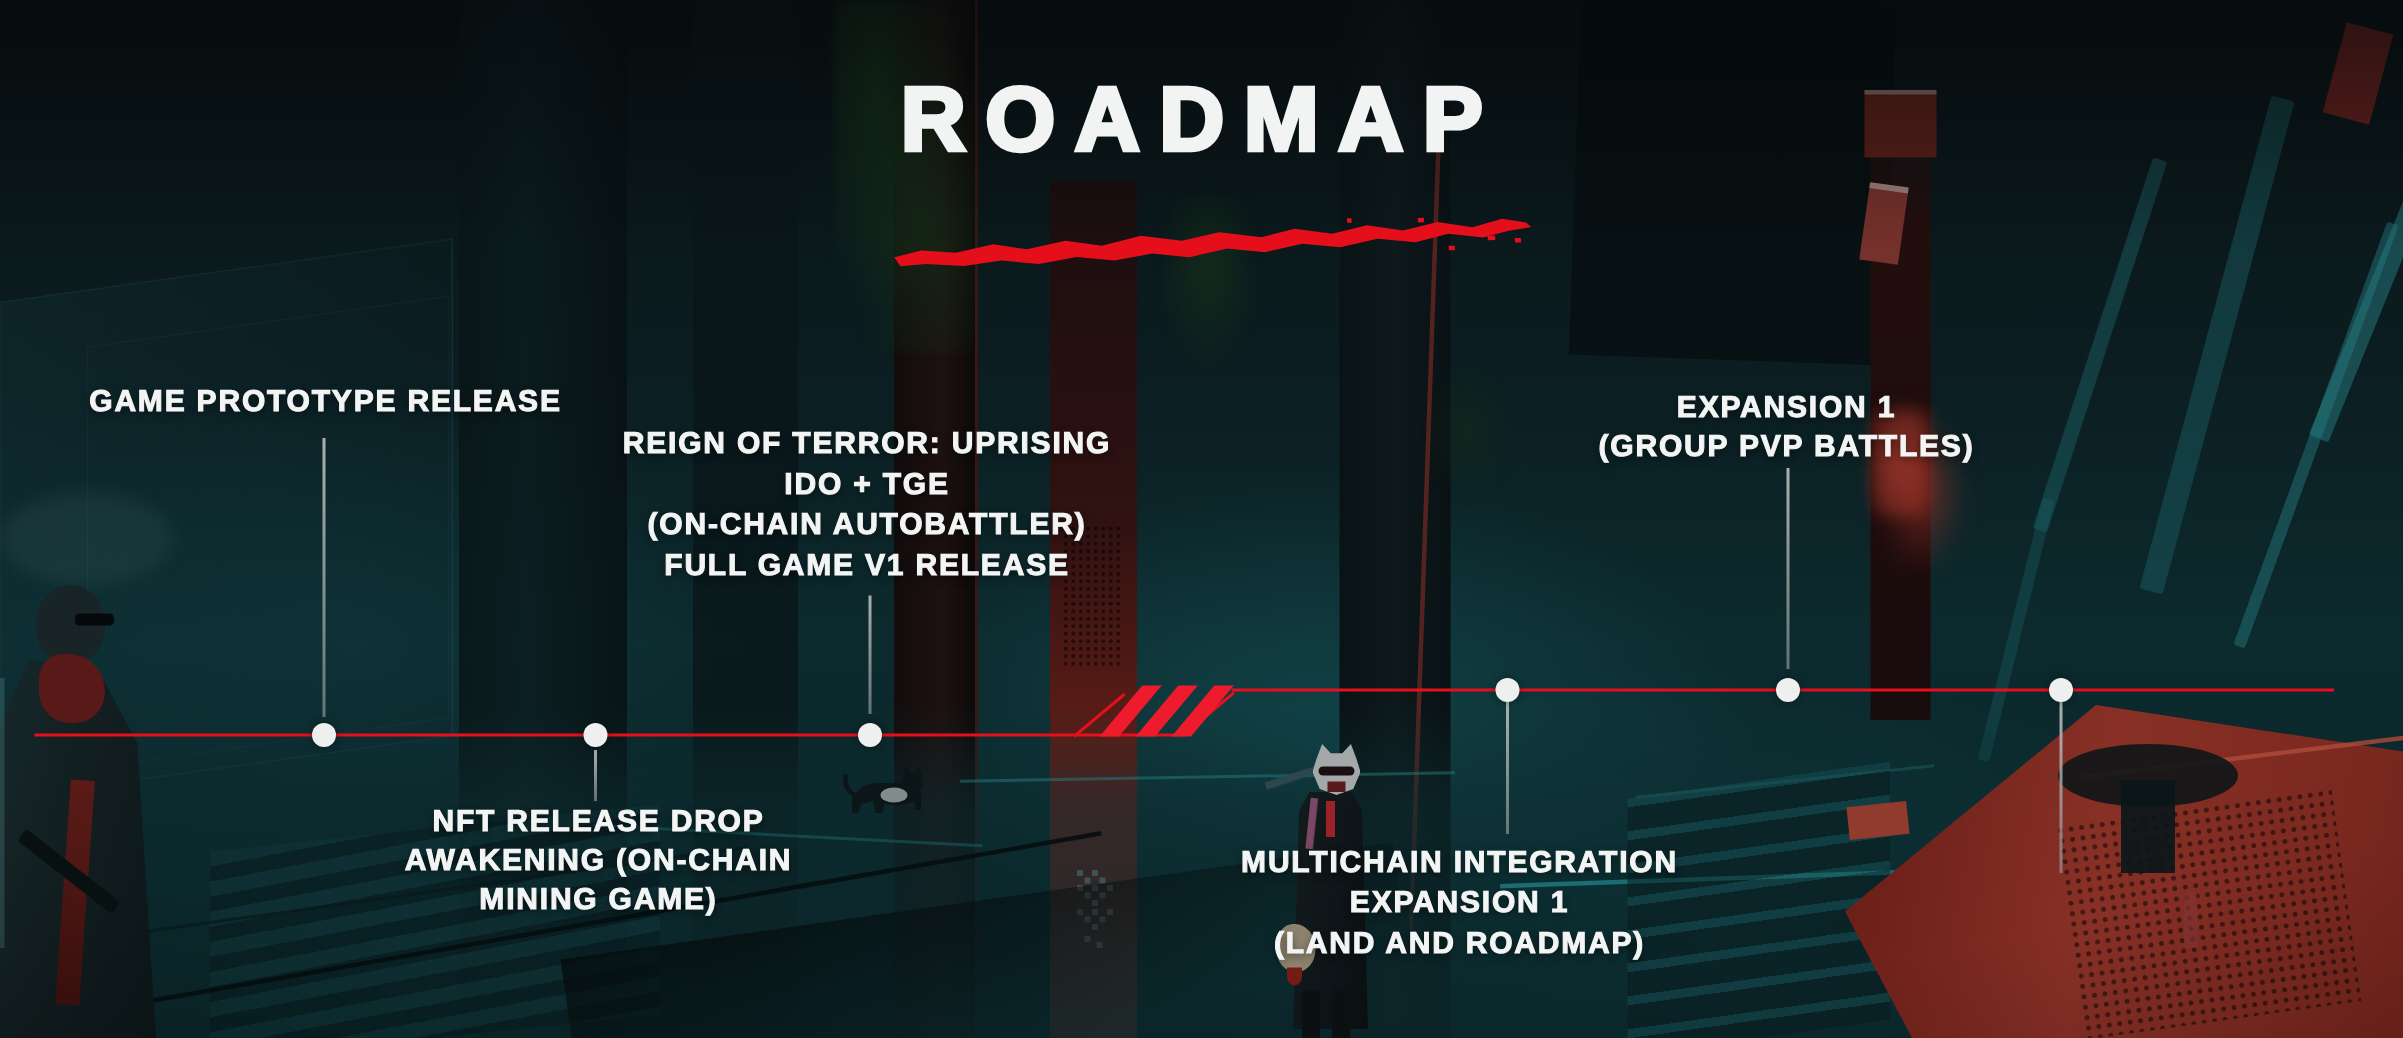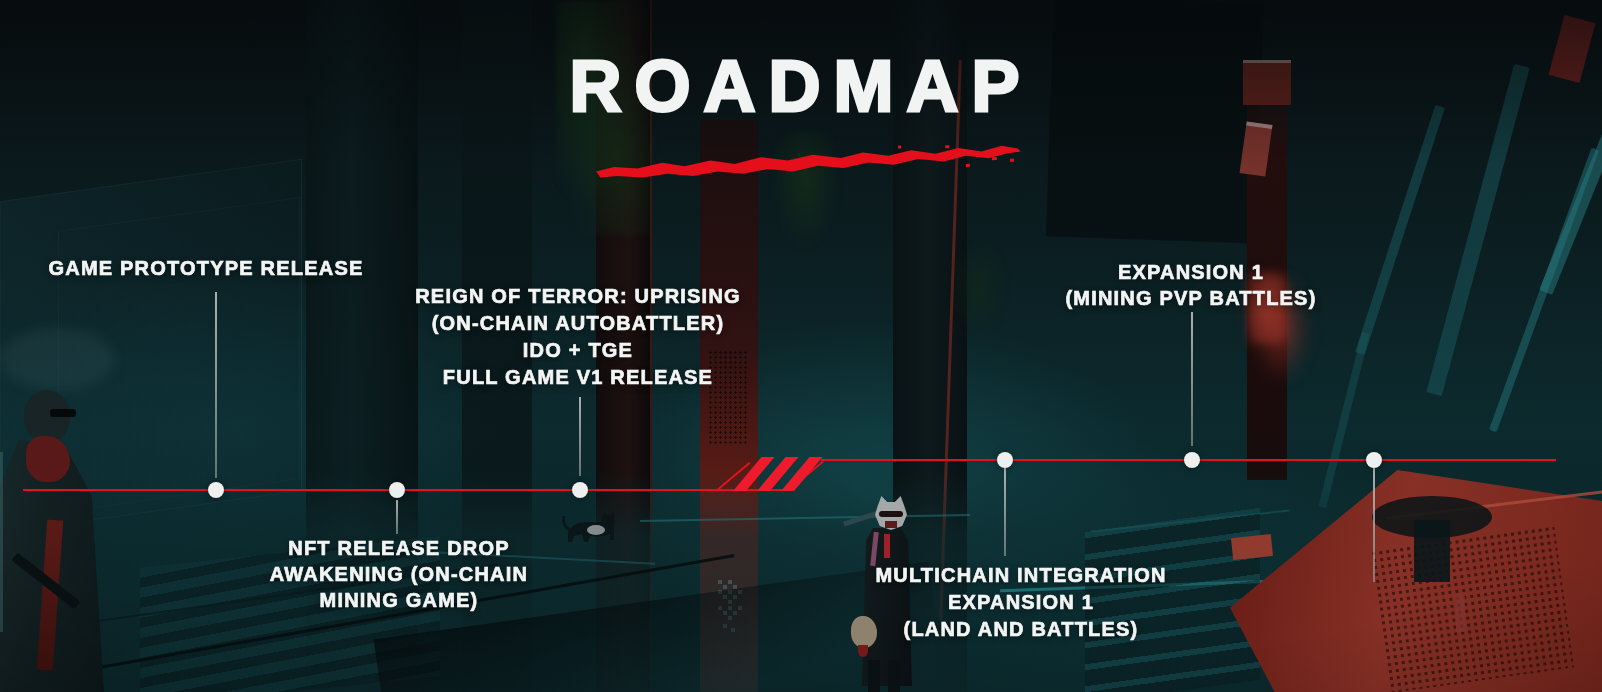--- a/index.html
+++ b/index.html
@@ -87,42 +87,42 @@
   .cm-leg2{left:888px;top:660px;width:12px;height:32px;background:#0c1315;}
   .tinyfig{left:1456px;top:594px;width:9px;height:38px;background:rgba(160,62,58,.65);border-radius:4px 4px 0 0;}
   .catsvg{position:absolute;left:556px;top:510px;z-index:2;opacity:.9;}
   .overlay{position:absolute;inset:0;z-index:3;pointer-events:none;
     background:
       linear-gradient(180deg,rgba(5,9,11,.6),rgba(5,9,11,0) 24%),
       radial-gradient(ellipse 120% 95% at 50% 45%,rgba(0,0,0,0) 55%,rgba(0,0,0,.38) 100%),
       linear-gradient(rgba(4,8,10,.18),rgba(4,8,10,.18));}
   
   .title{position:absolute;left:801px;top:50px;transform:translateX(-50%);z-index:6;
-    font-weight:bold;font-size:72px;line-height:1;letter-spacing:13px;color:#f2f3f3;
+    font-weight:bold;font-size:60px;line-height:1;letter-spacing:13px;color:#f2f3f3;
     -webkit-text-stroke:3px #f2f3f3;white-space:nowrap;}
   .brush{position:absolute;left:592px;top:146px;width:432px;height:34px;transform:rotate(-1.5deg);z-index:6;}
   .tl{position:absolute;height:2px;background:#e6101c;z-index:5;}
   .tl-left{left:23px;top:489px;width:767px;}
   .tl-diag{left:789px;top:489px;width:44px;transform-origin:left center;transform:rotate(-40deg);}
   .tl-right{left:821px;top:459px;width:735px;}
   .tl-tail{left:716px;top:490px;width:44px;transform-origin:left center;transform:rotate(-40deg);}
   .stripe{position:absolute;top:457px;width:13px;height:34px;background:#ee1b2d;transform-origin:left bottom;transform:skewX(-40deg);z-index:5;}
   .st1{left:733px;} .st2{left:757px;} .st3{left:781px;}
   .conn{position:absolute;width:2px;background:linear-gradient(rgba(178,183,183,.95),rgba(148,153,153,.65));z-index:5;}
   .c1{left:215px;top:292px;height:186px;} .c2{left:396px;top:500px;height:34px;}
   .c3{left:579px;top:397px;height:79px;}  .c4{left:1004px;top:468px;height:88px;}
   .c5{left:1191px;top:312px;height:134px;}.c6{left:1373px;top:468px;height:114px;}
   .dot{position:absolute;width:16px;height:16px;border-radius:50%;background:#eef0f0;z-index:6;box-shadow:0 0 6px rgba(0,0,0,.4);}
   .d1{left:208px;top:482px;} .d2{left:389px;top:482px;} .d3{left:572px;top:482px;}
   .d4{left:997px;top:452px;} .d5{left:1184px;top:452px;} .d6{left:1366px;top:452px;}
   .ms{position:absolute;transform:translateX(-50%);text-align:center;color:#f3f4f4;z-index:6;
     font-weight:bold;font-size:20px;line-height:26px;letter-spacing:1.2px;white-space:nowrap;
     -webkit-text-stroke:.7px #f3f4f4;text-shadow:0 2px 6px rgba(0,0,0,.55);}
-  .ms1{left:206px;top:255px;} .ms2{left:399px;top:535px;}
-  .ms3{left:578px;top:283px;line-height:27px;} .ms4{left:1021px;top:562px;line-height:27px;}
+  .ms1{left:217px;top:255px;} .ms2{left:399px;top:535px;}
+  .ms3{left:578px;top:283px;line-height:27px;} .ms4{left:973px;top:562px;line-height:27px;}
   .ms5{left:1191px;top:259px;} .ms6{left:1376px;top:591px;line-height:25px;}
 </style>
 </head>
 <body>
 
 <div class="stage">
 
   <div class="bg"></div>
   <div class="bgel darkslabTR"></div>
   <div class="bgel glass1"></div>
@@ -237,27 +237,27 @@
   <div class="ms ms1">
     <div>GAME PROTOTYPE RELEASE</div>
   </div>
   <div class="ms ms2">
     <div>NFT RELEASE DROP</div>
     <div>AWAKENING (ON-CHAIN</div>
     <div>MINING GAME)</div>
   </div>
   <div class="ms ms3">
     <div>REIGN OF TERROR: UPRISING</div>
+    <div>IDO + TGE</div>
     <div>(ON-CHAIN AUTOBATTLER)</div>
-    <div>IDO + TGE</div>
     <div>FULL GAME V1 RELEASE</div>
   </div>
   <div class="ms ms4">
     <div>MULTICHAIN INTEGRATION</div>
     <div>EXPANSION 1</div>
-    <div>(LAND AND BATTLES)</div>
+    <div>(LAND AND ROADMAP)</div>
   </div>
   <div class="ms ms5">
     <div>EXPANSION 1</div>
-    <div>(MINING PVP BATTLES)</div>
+    <div>(GROUP PVP BATTLES)</div>
   </div>
 
 </div>
 
 </body></html>

